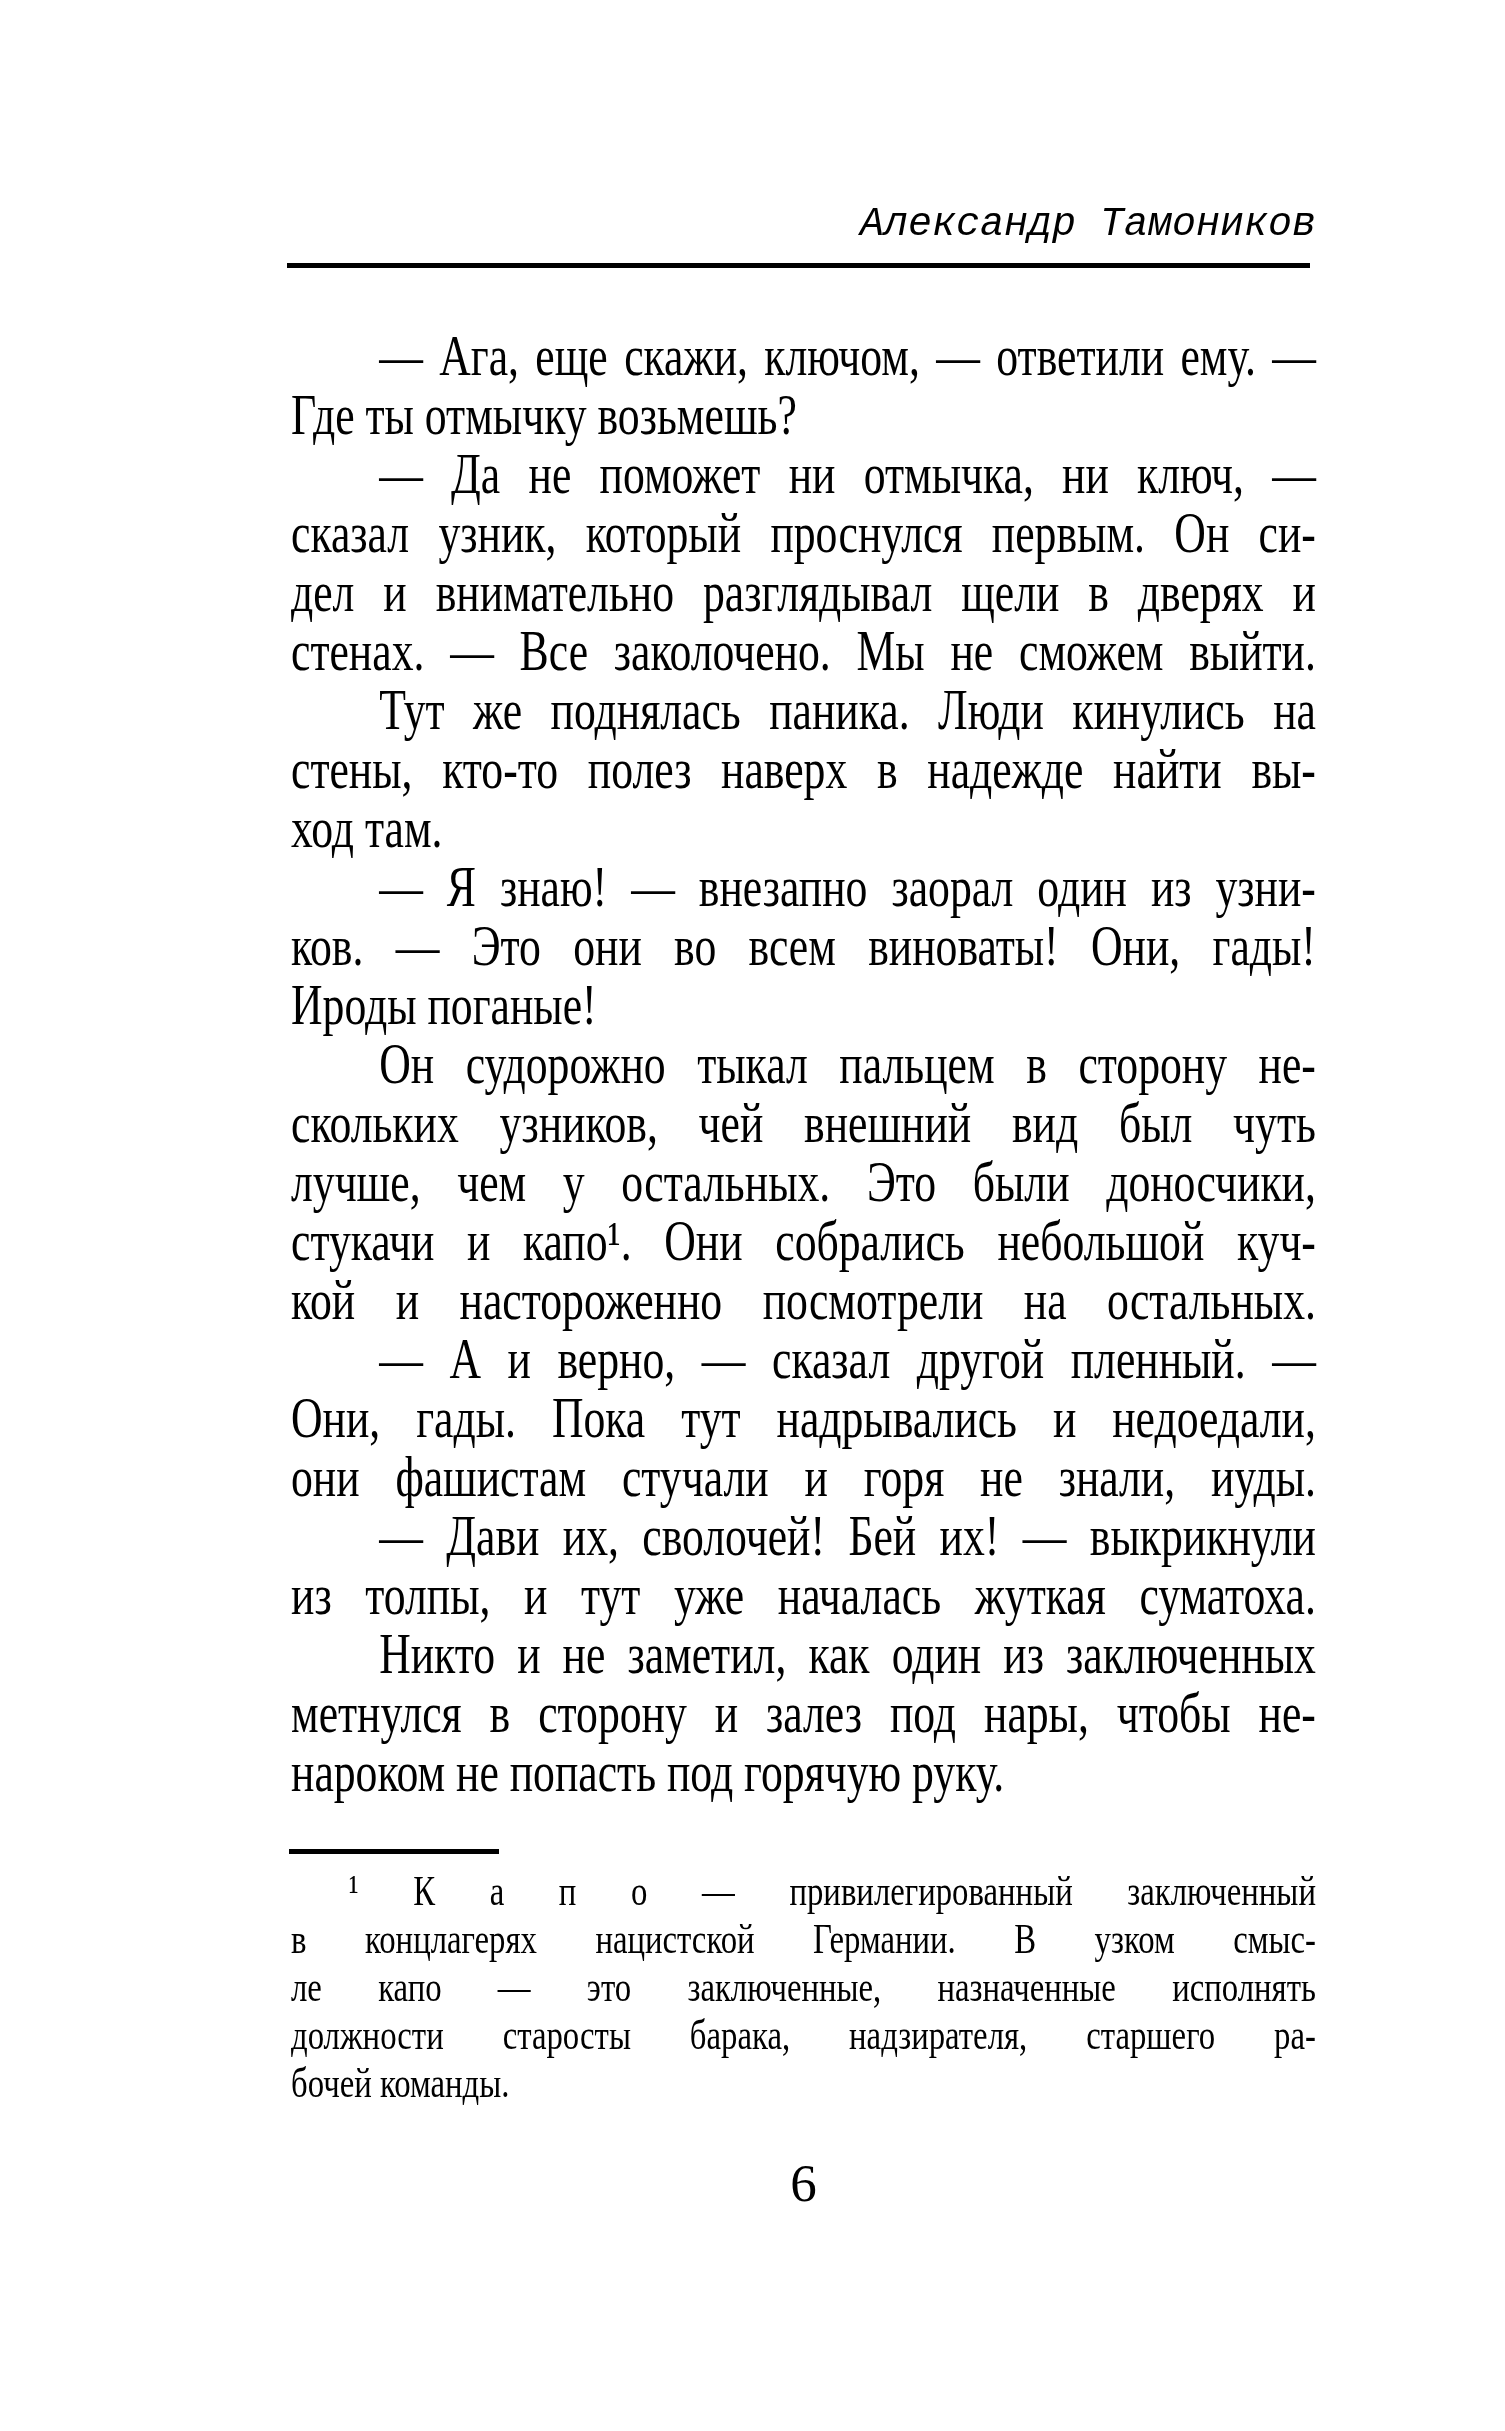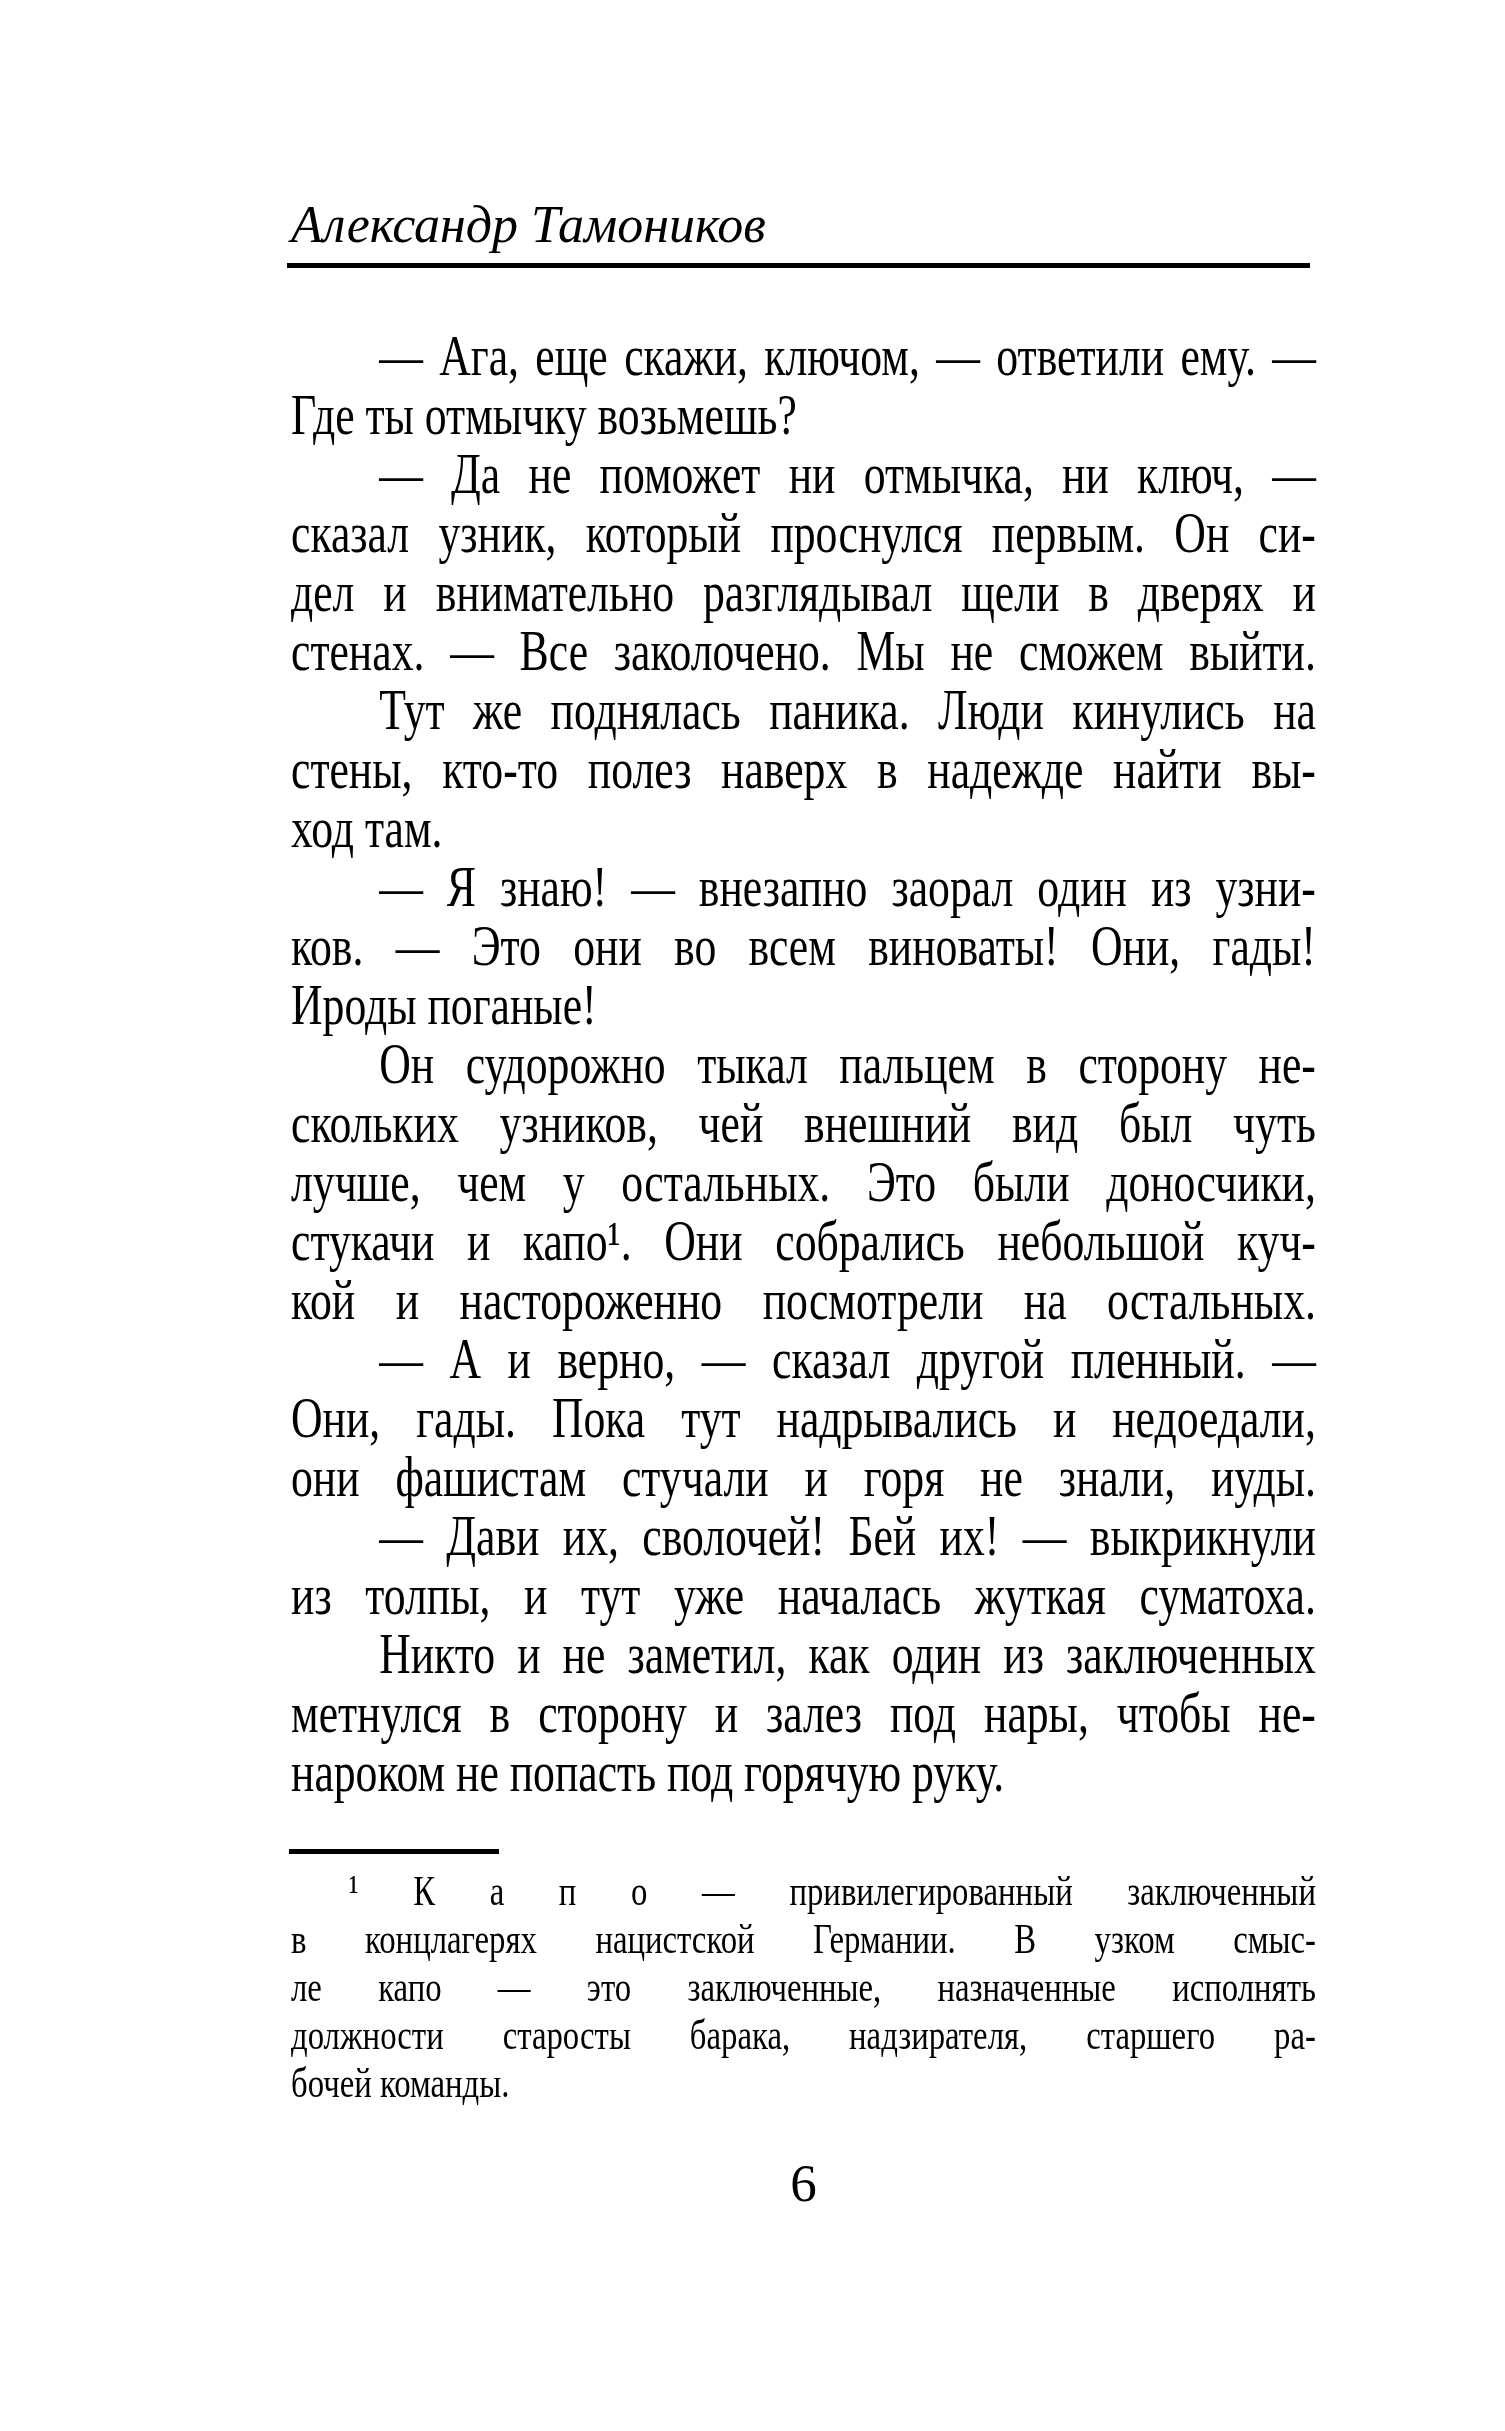--- a/index.html
+++ b/index.html
@@ -4,22 +4,22 @@
 <style>
   html,body { margin:0; padding:0; background:#ffffff; }
   .page {
     position:relative; width:1506px; height:2432px;
     background:#ffffff; color:#000000;
     font-family:"Liberation Serif", serif;
     overflow:hidden;
   }
   .running-header {
     position:absolute; left:291px; top:198px; width:1025px;
-    text-align:left; font-style:italic;
-    font-size:52px; line-height:53px; white-space:nowrap;
+    text-align:right; font-style:italic;
+    font-size:40px; line-height:53px; white-space:nowrap;font-family:Liberation Mono, monospace;
   }
   .header-rule {
     position:absolute; left:287px; top:263px;
     width:1023px; height:4.9px; background:#000000;
   }
   .body-text {
     position:absolute; left:291px; top:327px; width:1314px;
     font-size:56px; line-height:59px;
     transform:scaleX(0.78); transform-origin:0 0;
   }

